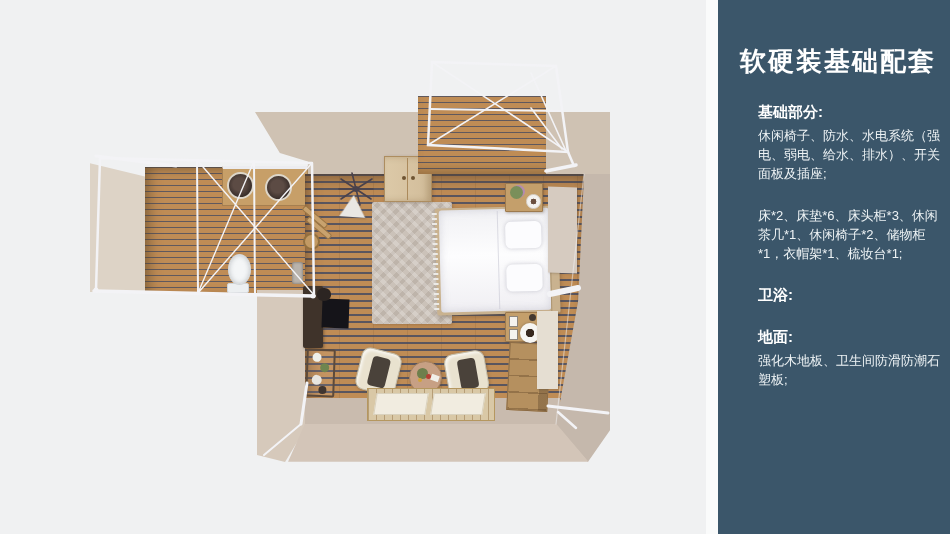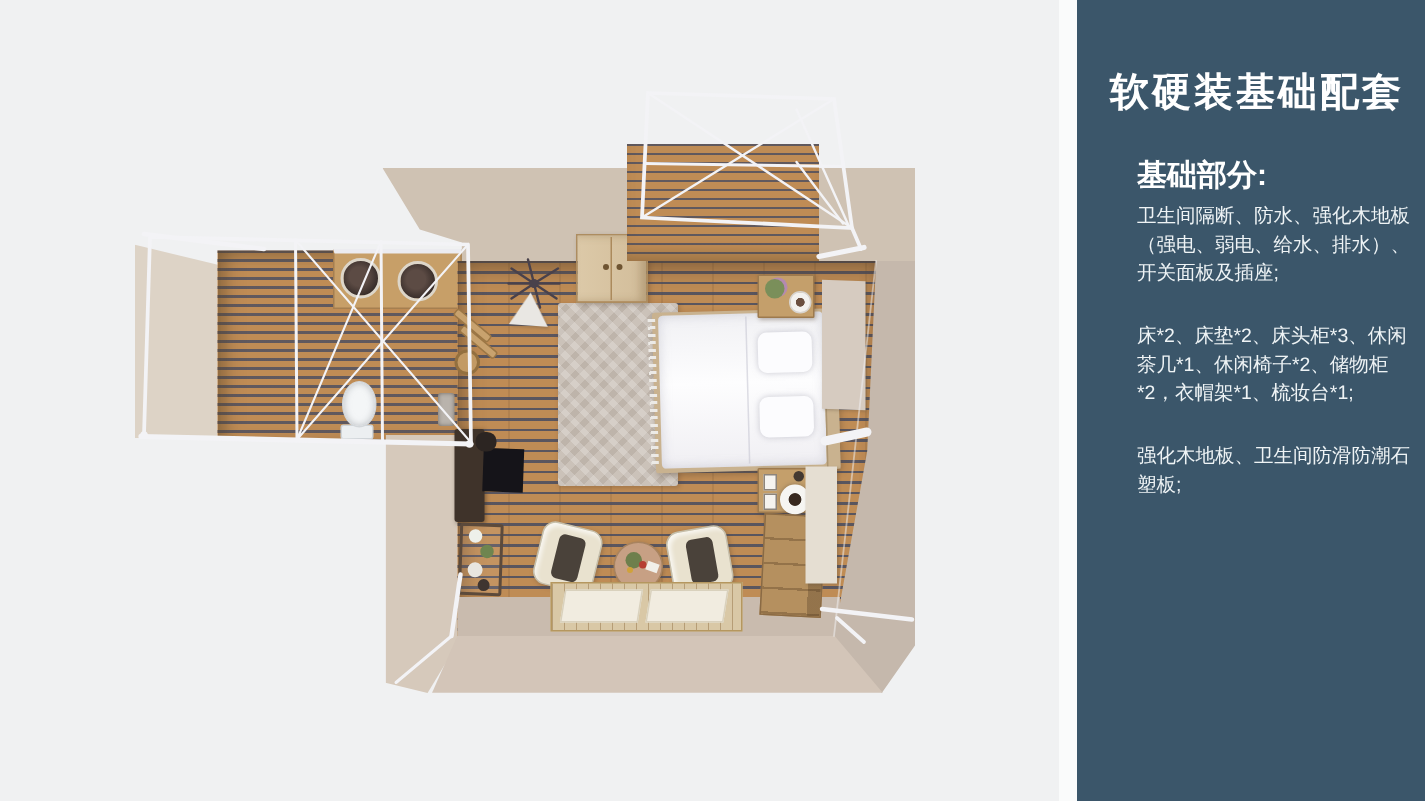--- a/index.html
+++ b/index.html
@@ -60,21 +60,21 @@
   .overlay { pointer-events:none; }
   .fl { stroke:var(--fp-frame); fill:none; stroke-linecap:round; }
   .spoke { stroke:#49414b; stroke-width:1.6; stroke-linecap:round; }
 
   
   .strip { position:absolute; left:706px; top:0; width:12px; height:534px; background:var(--sidebar-strip); }
   .sidebar { position:absolute; left:718px; top:0; width:264px; height:534px; background:var(--sidebar-bg); color:var(--sidebar-text); padding:44px 10px 0 22px; }
   .sb-title { font-size:26px; font-weight:700; letter-spacing:2px; color:#ffffff; white-space:nowrap; }
   .sections { margin-top:24px; padding-left:18px; }
   .section { margin-bottom:23px; width:184px; }
-  .sec-h { font-size:20px; font-weight:700; color:#ffffff; margin-bottom:4px; }
+  .sec-h { font-size:15px; font-weight:700; color:#ffffff; margin-bottom:4px; }
   .sec-b { font-size:13px; line-height:19px; color:var(--sidebar-text); }
 </style>
 </head>
 <body>
 
 <div class="page">
 
   <div class="stage">
 
     <div class="abs bath-wall" style="left:90px;top:152px;width:58px;height:140px;"></div>
@@ -190,27 +190,29 @@
       </g>
     </svg>
   </div>
 
   <div class="strip"></div>
   <aside class="sidebar">
     <h1 class="sb-title">软硬装基础配套</h1>
     <div class="sections">
       <div class="section">
         <div class="sec-h">基础部分:</div>
-        <div class="sec-b">卫生间隔断、防水、强化木地板（强电、弱电、给水、排水）、开关面板及插座;</div>
-      </div>
-      <div class="section">
-        <div class="sec-b">床*2、床垫*2、床头柜*3、休闲茶几*1、休闲椅子*2、储物柜*2，衣帽架*1、梳妆台*1;</div>
-      </div>
-      <div class="section">
-      </div>
-      <div class="section">
-      </div>
-      <div class="section">
+        <div class="sec-b">休闲椅子、防水、水电系统（强电、弱电、给水、排水）、开关面板及插座;</div>
+      </div>
+      <div class="section">
+        <div class="sec-b">床*2、床垫*6、床头柜*3、休闲茶几*1、休闲椅子*2、储物柜*1，衣帽架*1、梳妆台*1;</div>
+      </div>
+      <div class="section">
+      </div>
+      <div class="section">
+        <div class="sec-h">卫浴:</div>
+      </div>
+      <div class="section">
+        <div class="sec-h">地面:</div>
         <div class="sec-b">强化木地板、卫生间防滑防潮石塑板;</div>
       </div>
     </div>
   </aside>
 </div>
 
 </body></html>

